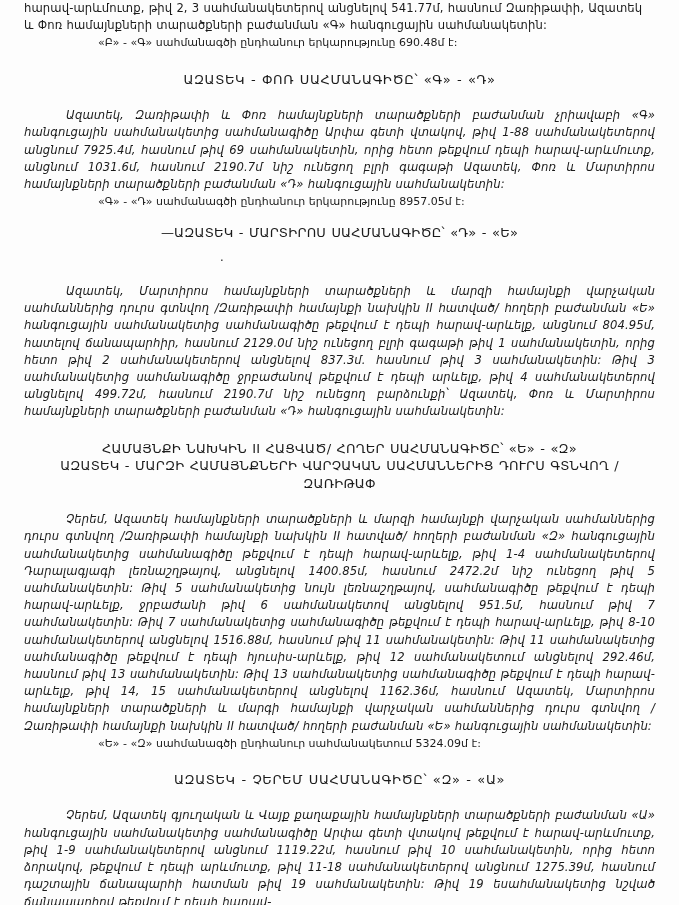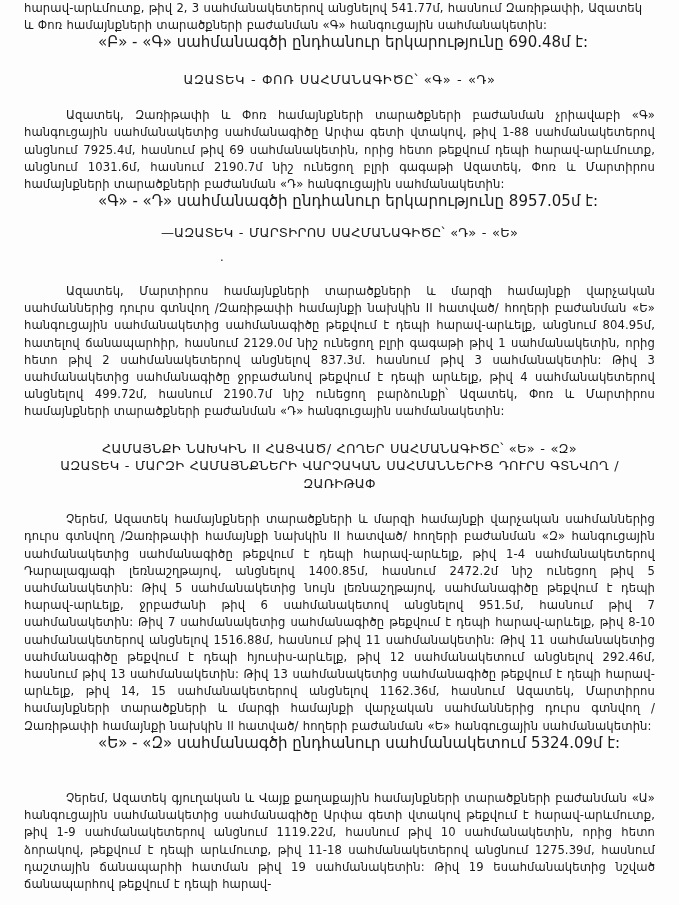--- a/index.html
+++ b/index.html
@@ -27,37 +27,38 @@
     font-size: 11.6px;
     line-height: 17.2px;
     text-align: justify;
     text-justify: inter-word;
     margin: 0;
     letter-spacing: 0.1px;
     word-spacing: 0.4px;
   }
   .para.indent {
     text-indent: 42px;
+    font-style: italic;
   }
   .para.nojust {
     text-align: left;
   }
   .heading {
     text-align: center;
     font-size: 13px;
     line-height: 17.5px;
     margin: 0;
     letter-spacing: 0.6px;
     word-spacing: 1px;
   }
   .heading.wide {
     letter-spacing: 0.2px;
   }
   .sum-line {
-    font-size: 15px;
+    font-size: 11px;
     line-height: 17.2px;
     margin: 0;
     padding-left: 42px;
     text-align: left;
   }
   .sum-line.center-ish {
     padding-left: 74px;
   }
   .gap-sm { height: 9px; }
   .gap-md { height: 14px; }
@@ -106,18 +107,19 @@
   <p class="heading wide">ԱԶԱՏԵԿ - ՄԱՐԶԻ ՀԱՄԱՅՆՔՆԵՐԻ ՎԱՐՉԱԿԱՆ ՍԱՀՄԱՆՆԵՐԻՑ ԴՈՒՐՍ ԳՏՆՎՈՂ /ԶԱՌԻԹԱՓ</p>
 
   <div class="gap-lg"></div>
 
   <p class="para indent">Չերեմ, Ազատեկ համայնքների տարածքների և մարզի համայնքի վարչական սահմաններից դուրս գտնվող /Զառիթափի համայնքի նախկին II հատված/ հողերի բաժանման «Զ» հանգուցային սահմանակետից սահմանագիծը թեքվում է դեպի հարավ-արևելք, թիվ 1-4 սահմանակետերով Դարալագյագի լեռնաշղթայով, անցնելով 1400.85մ, հասնում 2472.2մ նիշ ունեցող թիվ 5 սահմանակետին: Թիվ 5 սահմանակետից նույն լեռնաշղթայով, սահմանագիծը թեքվում է դեպի հարավ-արևելք, ջրբաժանի թիվ 6 սահմանակետով անցնելով 951.5մ, հասնում թիվ 7 սահմանակետին: Թիվ 7 սահմանակետից սահմանագիծը թեքվում է դեպի հարավ-արևելք, թիվ 8-10 սահմանակետերով անցնելով 1516.88մ, հասնում թիվ 11 սահմանակետին: Թիվ 11 սահմանակետից սահմանագիծը թեքվում է դեպի հյուսիս-արևելք, թիվ 12 սահմանակետում  անցնելով  292.46մ,  հասնում  թիվ  13  սահմանակետին:  Թիվ  13 սահմանակետից  սահմանագիծը  թեքվում  է  դեպի  հարավ-արևելք,  թիվ  14,  15 սահմանակետերով անցնելով  1162.36մ, հասնում Ազատեկ, Մարտիրոս համայնքների տարածքների և մարգի համայնքի վարչական սահմաններից դուրս գտնվող /Զառիթափի համայնքի նախկին II հատված/ հողերի բաժանման «Ե» հանգուցային սահմանակետին:</p>
 
   <p class="sum-line center-ish">«Ե» - «Զ» սահմանագծի ընդհանուր սահմանակետում 5324.09մ է:</p>
 
   <div class="gap-lg"></div>
 
+  <p class="heading">ԱԶԱՏԵԿ - ՉԵՐԵՄ ՍԱՀՄԱՆԱԳԻԾԸ՝ «Զ» - «Ա»</p>
 
   <div class="gap-lg"></div>
 
   <p class="para indent">Չերեմ, Ազատեկ գյուղական և Վայք քաղաքային համայնքների տարածքների բաժանման «Ա» հանգուցային սահմանակետից սահմանագիծը Արփա գետի վտակով թեքվում է հարավ-արևմուտք,  թիվ  1-9  սահմանակետերով  անցնում  1119.22մ,    հասնում  թիվ  10 սահմանակետին,  որից  հետո  ձորակով,  թեքվում  է  դեպի  արևմուտք,  թիվ  11-18 սահմանակետերով անցնում 1275.39մ, հասնում դաշտային ճանապարհի հատման թիվ 19 սահմանակետին: Թիվ 19 եսահմանակետից նշված ճանապարհով թեքվում է դեպի հարավ-</p>
 
 </div>
 
 </body></html>

